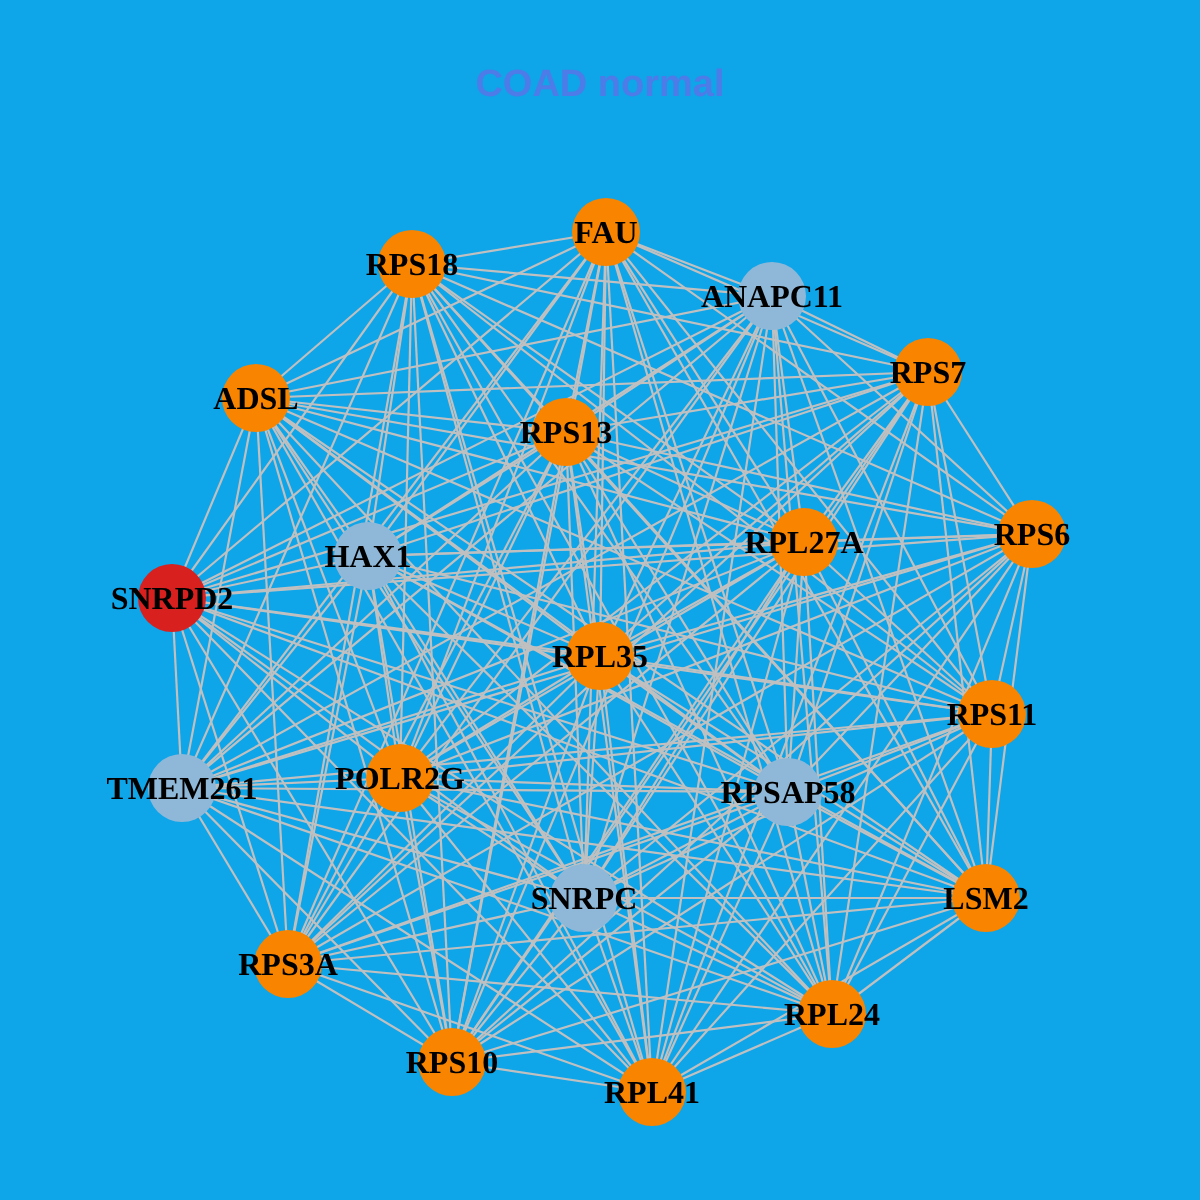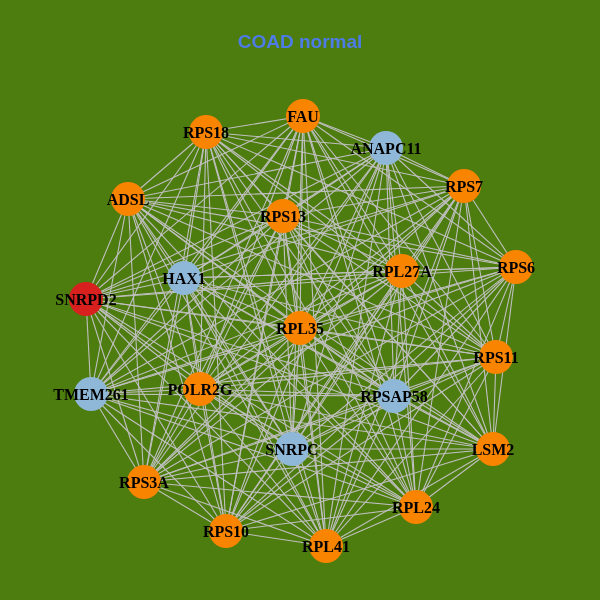--- a/index.html
+++ b/index.html
@@ -8,21 +8,21 @@
     background: #ffffff;
     width: 600px;
     height: 600px;
     overflow: hidden;
     font-family: "Liberation Sans", sans-serif;
   }
   .figure-wrap {
     position: relative;
     width: 600px;
     height: 600px;
-    background: #4d7c0f;
+    background: #0ea5e9;
   }
   svg { display: block; }
   .chart-title {
     font-family: "Liberation Sans", sans-serif;
     font-weight: bold;
     font-size: 19px;
   }
   .node-label {
     font-family: "Liberation Serif", serif;
     font-weight: bold;

